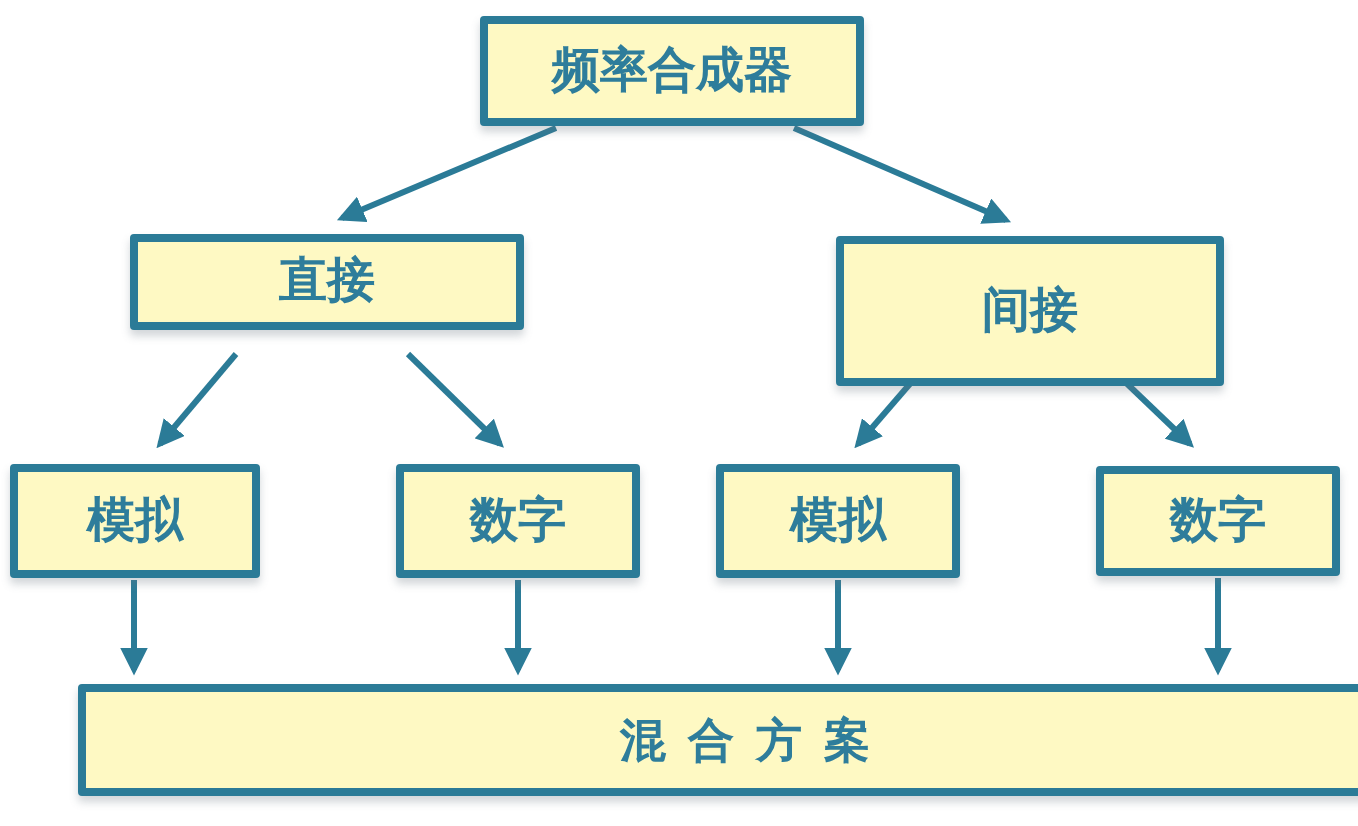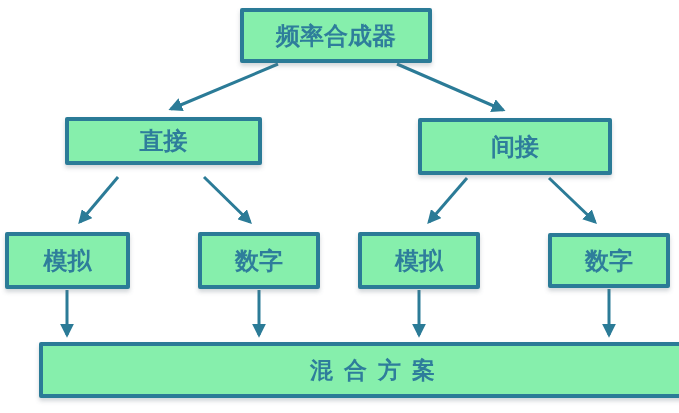--- a/index.html
+++ b/index.html
@@ -7,34 +7,34 @@
     position:relative;
     width:679px;height:413px;
     background:#ffffff;
     font-family:"Liberation Sans","DejaVu Sans",sans-serif;
     overflow:hidden;
   }
   #arrows{position:absolute;left:0;top:0;width:679px;height:413px;pointer-events:none;}
   .node{
     position:absolute;
     box-sizing:border-box;
-    background:#86efac;
+    background:#fef9c3;
     border:4px solid #2B7B97;
     border-radius:2px;
     display:flex;align-items:center;justify-content:center;
     color:#2E7D9B;
     font-weight:bold;
     font-size:24px;
     box-shadow:0 3px 4px rgba(105,120,130,0.30);
     text-align:center;
     line-height:1;
   }
   .n-root   {left:240px;top:8px;  width:192px;height:55px;}
   .n-direct {left:65px; top:117px;width:197px;height:48px;}
-  .n-indirect{left:418px;top:118px;width:194px;height:57px;}
+  .n-indirect{left:418px;top:118px;width:194px;height:75px;}
   .n-danalog {left:5px;  top:232px;width:125px;height:57px;}
   .n-ddigital{left:198px;top:232px;width:122px;height:57px;}
   .n-ianalog {left:358px;top:232px;width:122px;height:57px;}
   .n-idigital{left:548px;top:233px;width:122px;height:55px;}
   .n-hybrid {left:3px;  top:342px;width:667px;height:56px;
              letter-spacing:11px;text-indent:11px;font-size:23px;margin-left:36px;}
 </style>
 </head>
 <body>
 

